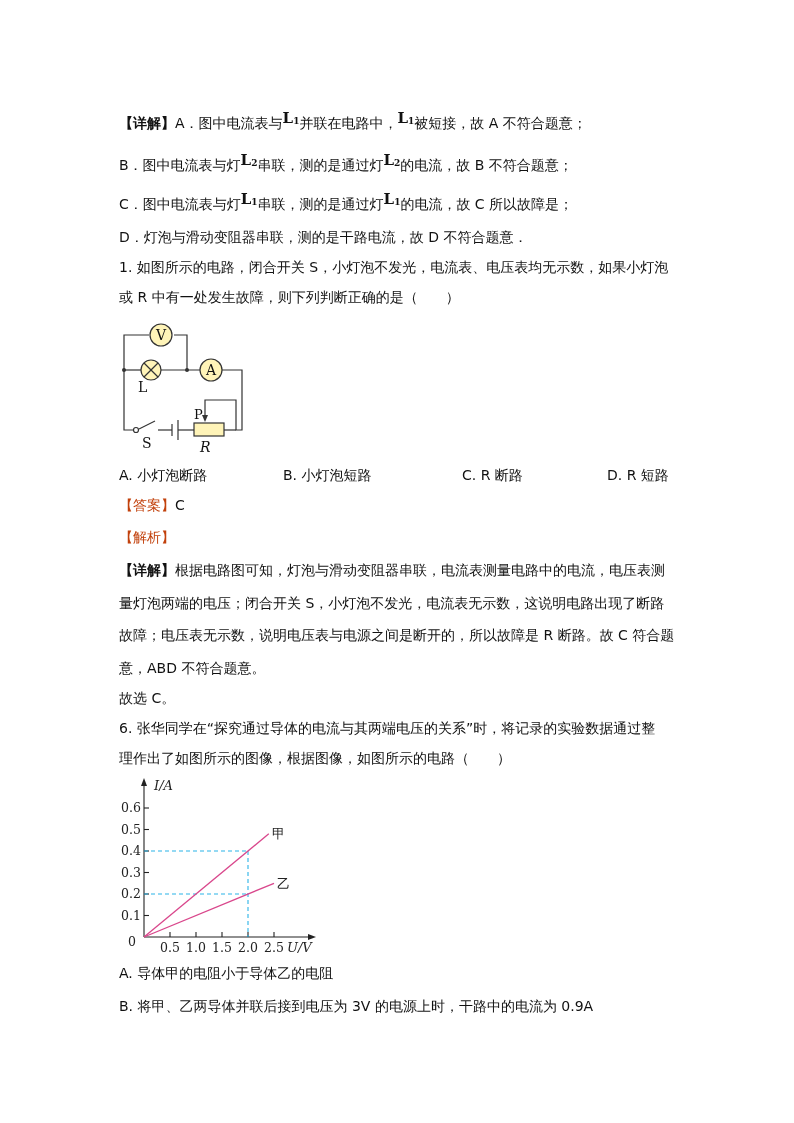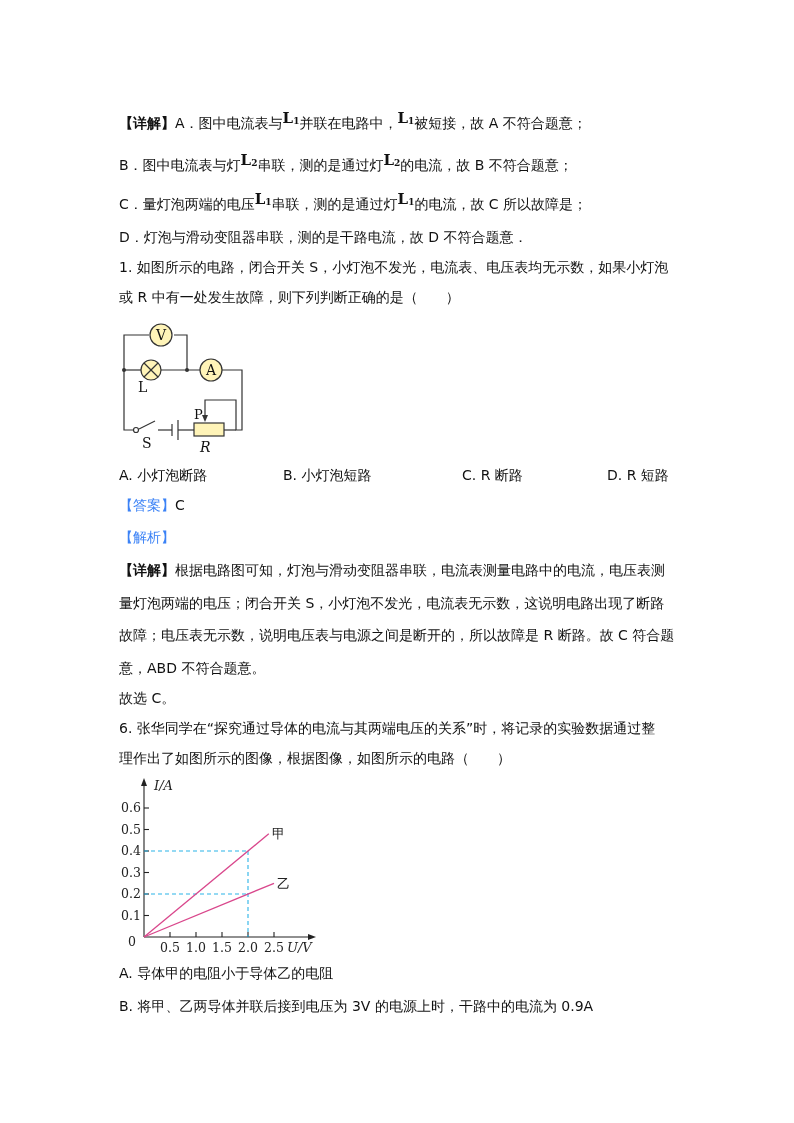--- a/index.html
+++ b/index.html
@@ -1,36 +1,36 @@
 <!DOCTYPE html>
 <html><head>
 <meta charset="utf-8">
 <style>
   html, body { margin: 0; padding: 0; background: #ffffff; }
   body { width: 794px; height: 1123px; position: relative; overflow: hidden;
          font-family: "DejaVu Sans", "Liberation Sans", sans-serif; color: #111; }
   .line { position: absolute; left: 119px; font-size: 14px; line-height: 16px; white-space: nowrap; }
   .bold { font-weight: bold; }
-  .blue { color: #3b82f6; }
+  .blue { color: #c2410c; }
   .sym { font-family: "DejaVu Serif", "Liberation Serif", serif; font-weight: bold; font-size: 15px; position: relative; top: -5px; }
   .sym sub { font-size: 9px; vertical-align: baseline; position: relative; top: 1px; }
   .opt { position: absolute; top: 0; }
   svg text { font-family: "DejaVu Serif", "Liberation Serif", serif; }
 </style>
 </head>
 <body>
 
 <div class="line" style="top:115px">
   <span class="bold">【详解】</span><span>A．图中电流表与</span><span class="sym"><span>L</span><sub>1</sub></span><span>并联在电路中，</span><span class="sym"><span>L</span><sub>1</sub></span><span>被短接，故 A 不符合题意；</span>
 </div>
 <div class="line" style="top:157px">
   <span>B．图中电流表与灯</span><span class="sym"><span>L</span><sub>2</sub></span><span>串联，测的是通过灯</span><span class="sym"><span>L</span><sub>2</sub></span><span>的电流，故 B 不符合题意；</span>
 </div>
 <div class="line" style="top:196px">
-  <span>C．量灯泡两端的电压</span><span class="sym"><span>L</span><sub>1</sub></span><span>串联，测的是通过灯</span><span class="sym"><span>L</span><sub>1</sub></span><span>的电流，故 C 所以故障是；</span>
+  <span>C．图中电流表与灯</span><span class="sym"><span>L</span><sub>1</sub></span><span>串联，测的是通过灯</span><span class="sym"><span>L</span><sub>1</sub></span><span>的电流，故 C 所以故障是；</span>
 </div>
 <div class="line" style="top:229px">D．灯泡与滑动变阻器串联，测的是干路电流，故 D 不符合题意．</div>
 
 <div class="line" style="top:259px">1. 如图所示的电路，闭合开关 S，小灯泡不发光，电流表、电压表均无示数，如果小灯泡</div>
 <div class="line" style="top:289px">或 R 中有一处发生故障，则下列判断正确的是（　　）</div>
 
 <svg style="position:absolute;left:112px;top:322px" width="140" height="135" viewBox="0 0 140 135">
   <g stroke="#333" stroke-width="1.2" fill="none">
 
     <polyline points="37,13 12,13 12,108 22,108"></polyline>

